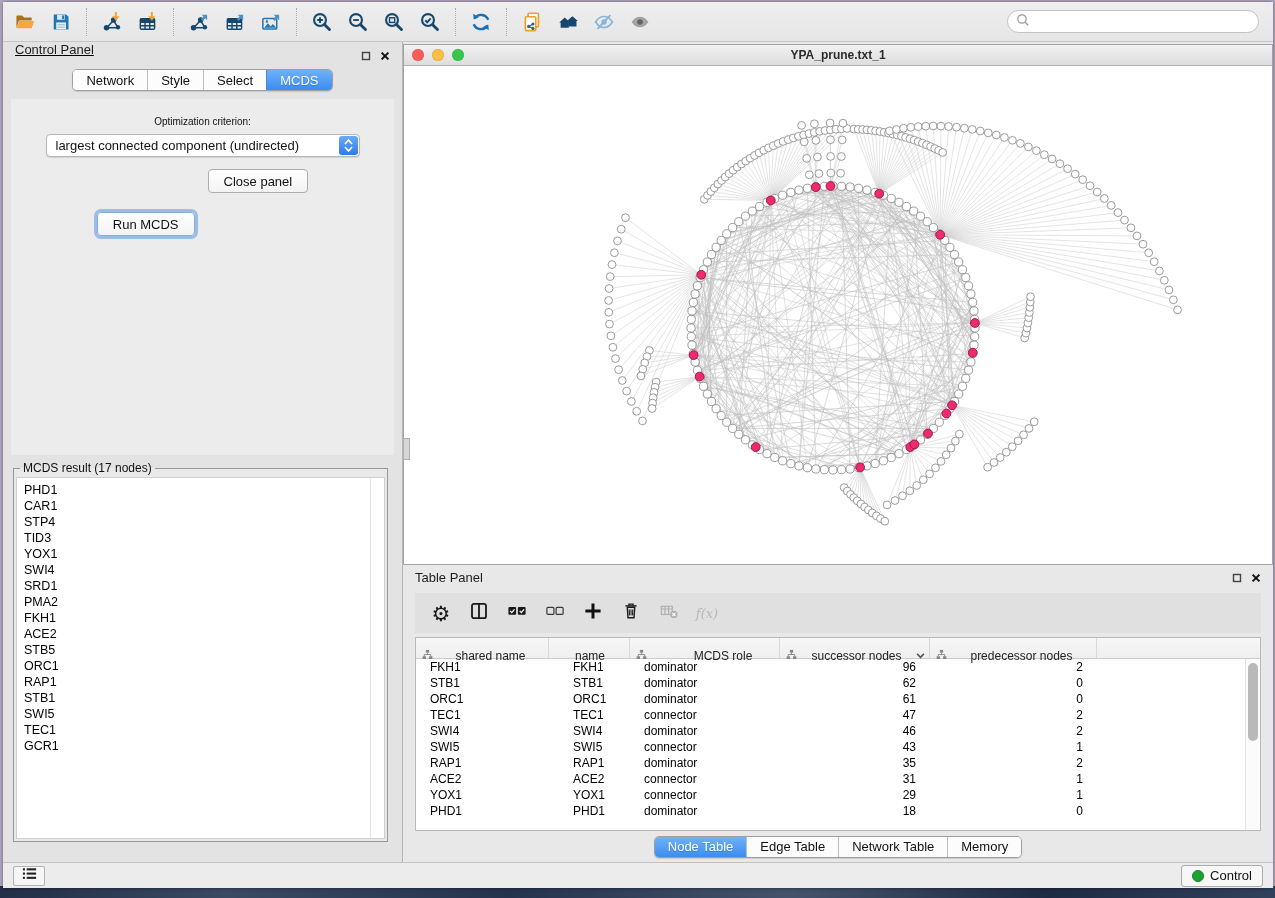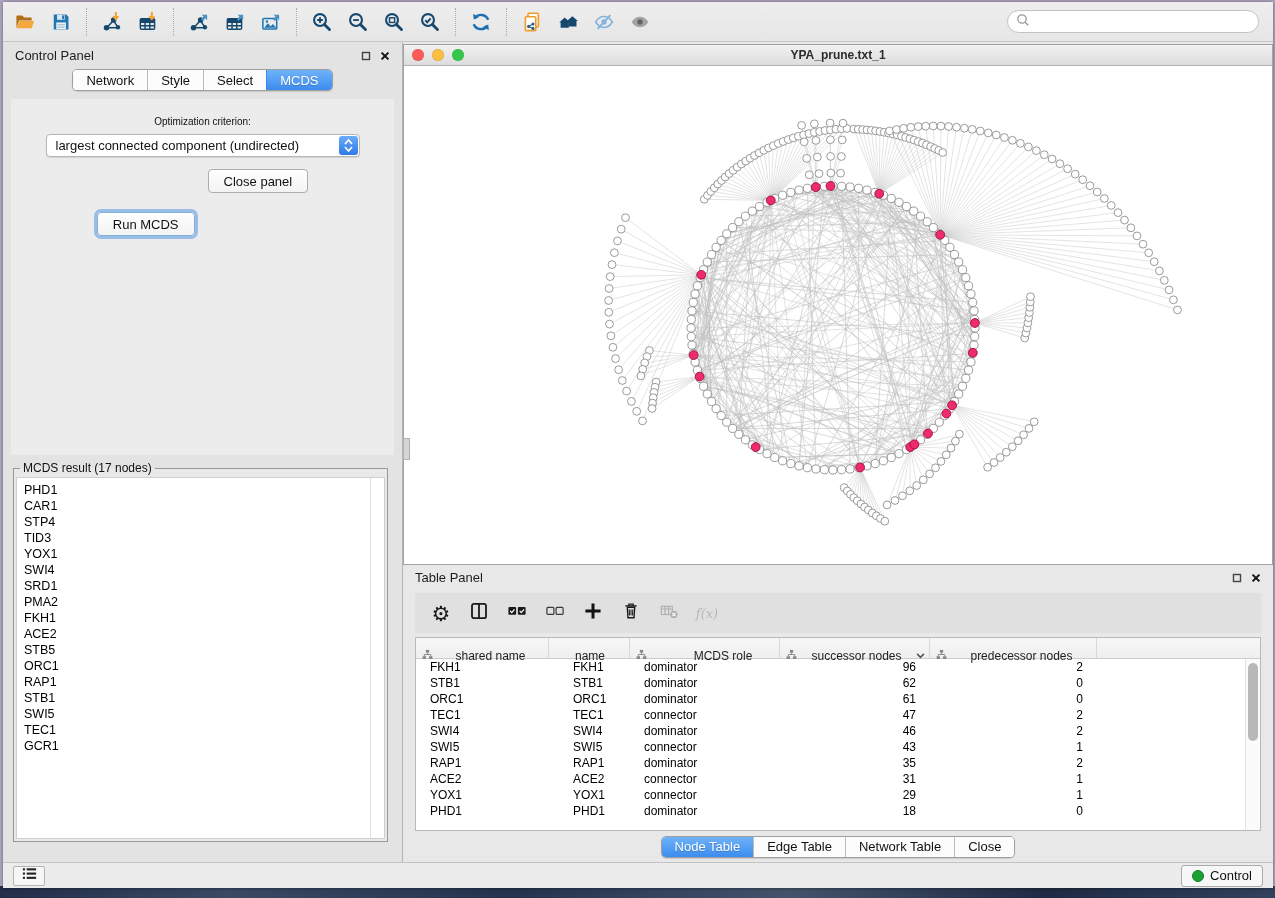--- a/index.html
+++ b/index.html
@@ -18,21 +18,21 @@
   .tb-sep { width:0; height:28px; border-left:1px dotted #aaaaaa; margin:0 7px; }
   .search-wrap { margin-left:auto; margin-right:14px; width:252px; height:23px; background:#fff;
     border:1px solid #c3c3c3; border-radius:12px; display:flex; align-items:center; padding-left:8px; gap:5px; }
   .search-wrap input { border:none; outline:none; flex:1; height:18px; font-size:12px; background:transparent; }
 
   
   .main { flex:1; display:flex; min-height:0; }
 
   
   .cpanel { width:400px; flex:none; background:#e3e3e3; border-right:1px solid #b5b5b5; display:flex; flex-direction:column; }
-  .cp-header { height:27px; display:flex; align-items:center; padding:0 12px; flex:none; }
+  .cp-header { height:27px; display:flex; padding:0 12px; flex:none;text-decoration:underline; }
   .cp-title { font-size:13px; color:#1d1d1d; }
   .win-icons { margin-left:auto; display:flex; gap:9px; align-items:center; }
   .win-icons span { display:flex; }
   .cp-tabs { height:25px; display:flex; justify-content:center; flex:none; }
   .seg { display:inline-flex; height:22px; border:1px solid #9f9f9f; border-radius:5px; overflow:hidden;
     background:#fcfcfc; box-shadow:0 1px 1px rgba(0,0,0,.12); }
   .seg-item { padding:0 13px; font-size:13px; color:#111; display:flex; align-items:center;
     border-left:1px solid #bcbcbc; background:#fcfcfc; }
   .seg-item:first-child { border-left:none; }
   .seg-item.active { background:linear-gradient(#6fb2f8,#3c8cef); color:#fff;
@@ -1397,21 +1397,21 @@
             </div>
           <div class="vscroll">
               <div class="thumb"></div>
             </div>
         </div>
         <div class="tp-tabs">
             <span class="seg" id="tp-tabs">
               <span class="seg-item active">Node Table</span>
               <span class="seg-item">Edge Table</span>
               <span class="seg-item">Network Table</span>
-              <span class="seg-item">Close</span>
+              <span class="seg-item">Memory</span>
             </span>
           </div>
       </div>
     </div>
   </div>
 
   <div class="statusbar">
     <span class="status-left-btn">
       <span>
         <svg width="17" height="17" viewBox="0 0 18 18">

